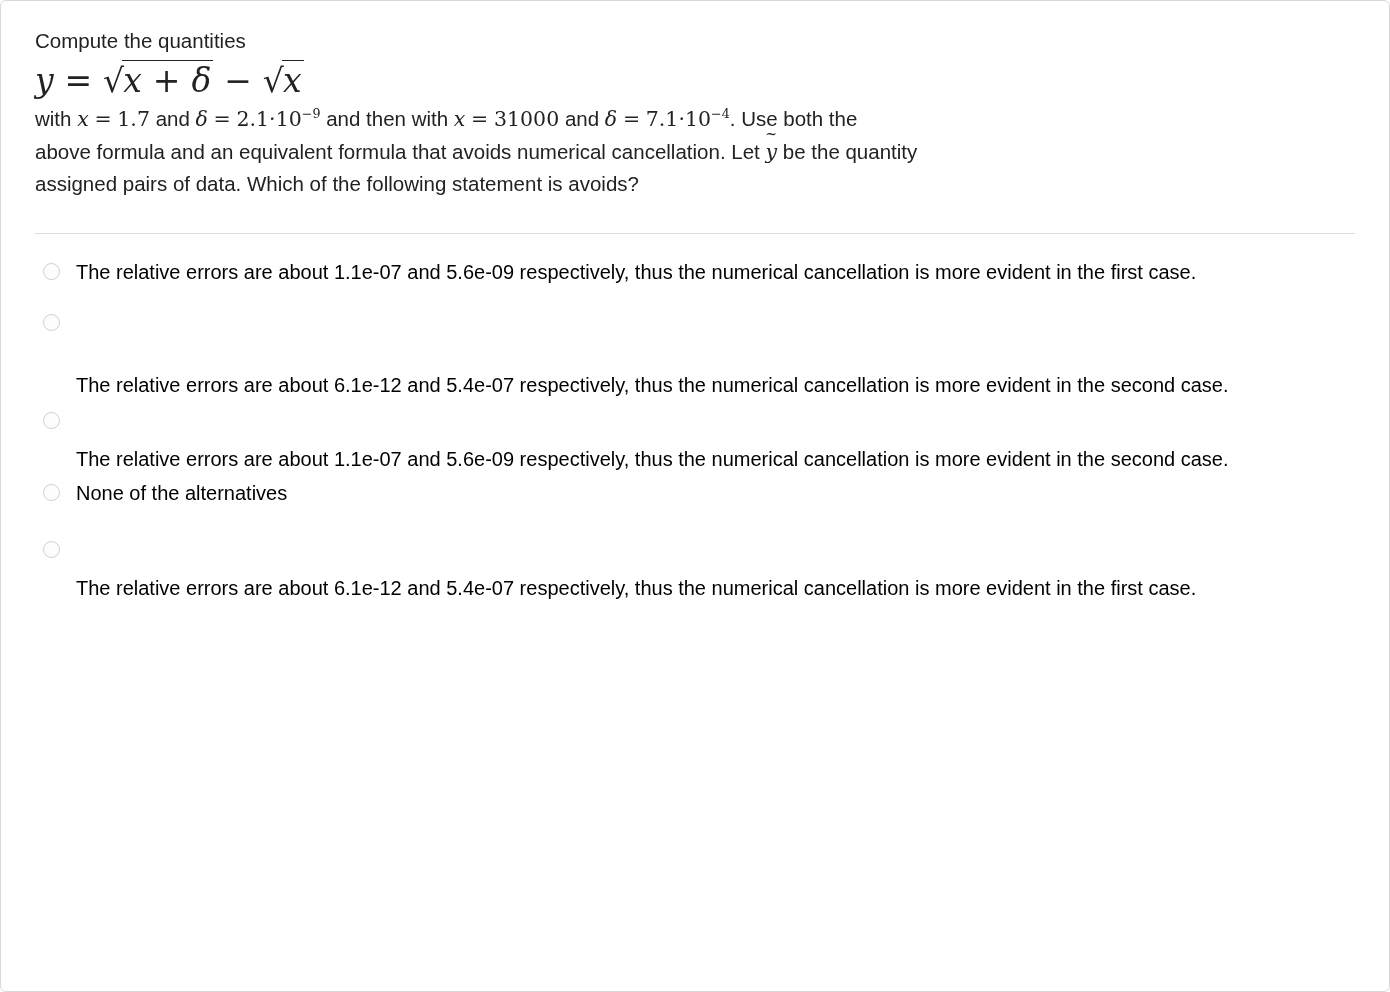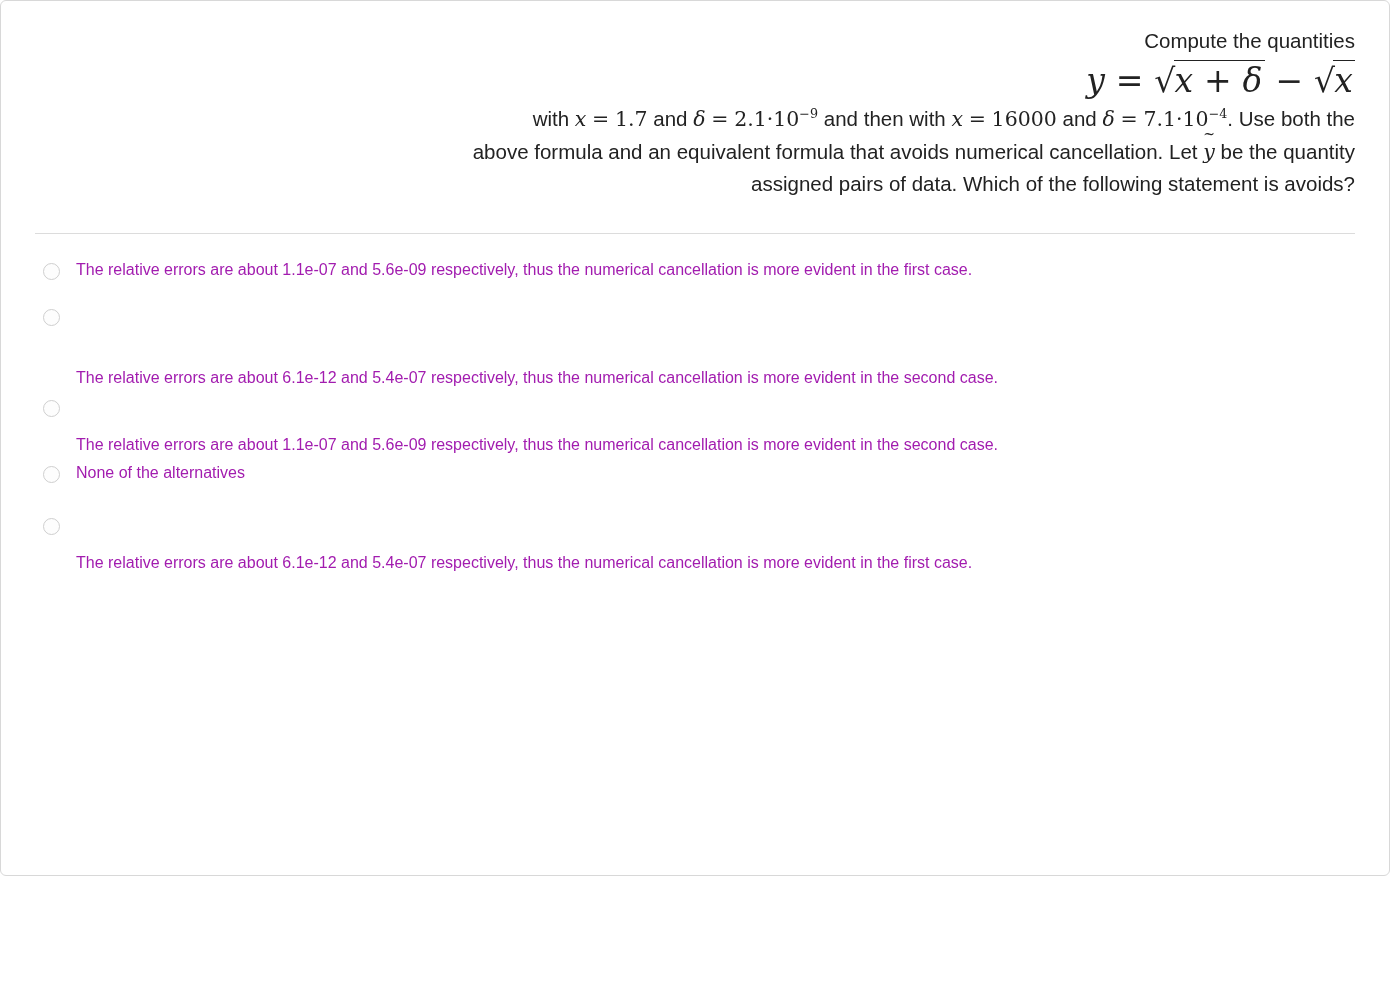--- a/index.html
+++ b/index.html
@@ -10,27 +10,26 @@
   body {
     width: 1390px;
     height: 992px;
     font-family: "Liberation Sans", sans-serif;
     color: #222222;
     -webkit-font-smoothing: antialiased;
   }
   .page {
     position: relative;
     width: 1390px;
-    height: 876px;
+    height: 992px;
     box-sizing: border-box;
     border: 1px solid #d8d8d8;
     border-radius: 6px;
     background: #fff;
     overflow: hidden;
-    text-align: right;
   }
   .question-block {
     padding: 24px 34px 0 34px;
   }
   .q-line {
     font-size: 20.5px;
     line-height: 1.52;
     color: #222;
   }
   .math {
@@ -105,23 +104,23 @@
     height: 17px;
     border: 1.6px solid #cfcfcf;
     border-radius: 50%;
     background: #fdfdfd;
     margin-top: 5px;
     margin-right: 16px;
     margin-left: 8px;
     box-sizing: border-box;
   }
   .opt-text {
-    font-size: 16px;
+    font-size: 20px;
     line-height: 1.48;
-    color: #a21caf;
+    color: #000000;
     max-width: 1205px;
   }
   
   .opt-1 { margin-bottom: 22px; }
   .opt-2 { margin-bottom: 6px; }
   .opt-2 .opt-text { margin-top: 62px; }
   .opt-3 { margin-bottom: 4px; }
   .opt-3 .opt-text { margin-top: 38px; }
   .opt-4 { margin-bottom: 28px; }
   .opt-5 .opt-text { margin-top: 38px; }
@@ -148,21 +147,21 @@
       <span class="math">x</span>
       <span class="math-up">=</span>
       <span class="math-up">1.7</span>
       <span>and</span>
       <span class="math">δ</span>
       <span class="math-up">=</span>
       <span class="math-up">2.1</span><span class="math-up">·</span><span class="math-up">10</span><sup class="exp">−9</sup>
       <span>and then with</span>
       <span class="math">x</span>
       <span class="math-up">=</span>
-      <span class="math-up">16000</span>
+      <span class="math-up">31000</span>
       <span>and</span>
       <span class="math">δ</span>
       <span class="math-up">=</span>
       <span class="math-up">7.1</span><span class="math-up">·</span><span class="math-up">10</span><sup class="exp">−4</sup><span>. Use both the</span>
     </div>
 
     <div class="q-line">
       <span>above formula and an equivalent formula that avoids numerical cancellation. Let</span>
       <span class="tilde-y">y</span>
       <span>be the quantity</span>

